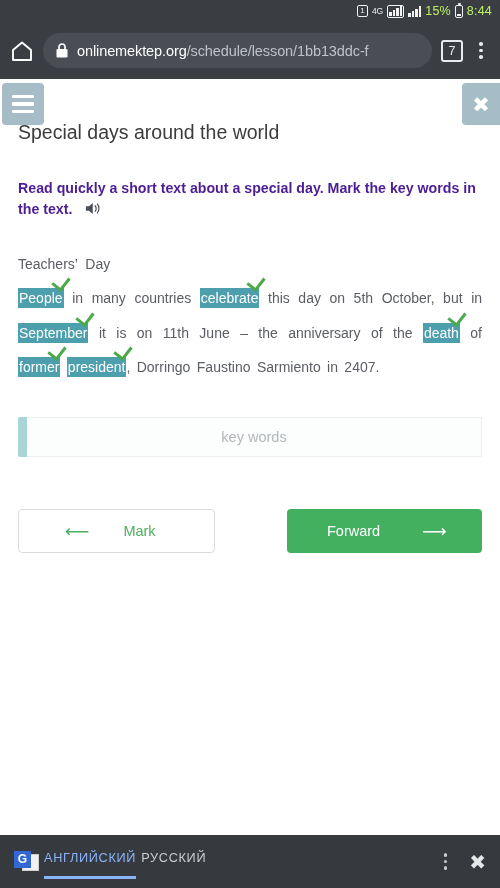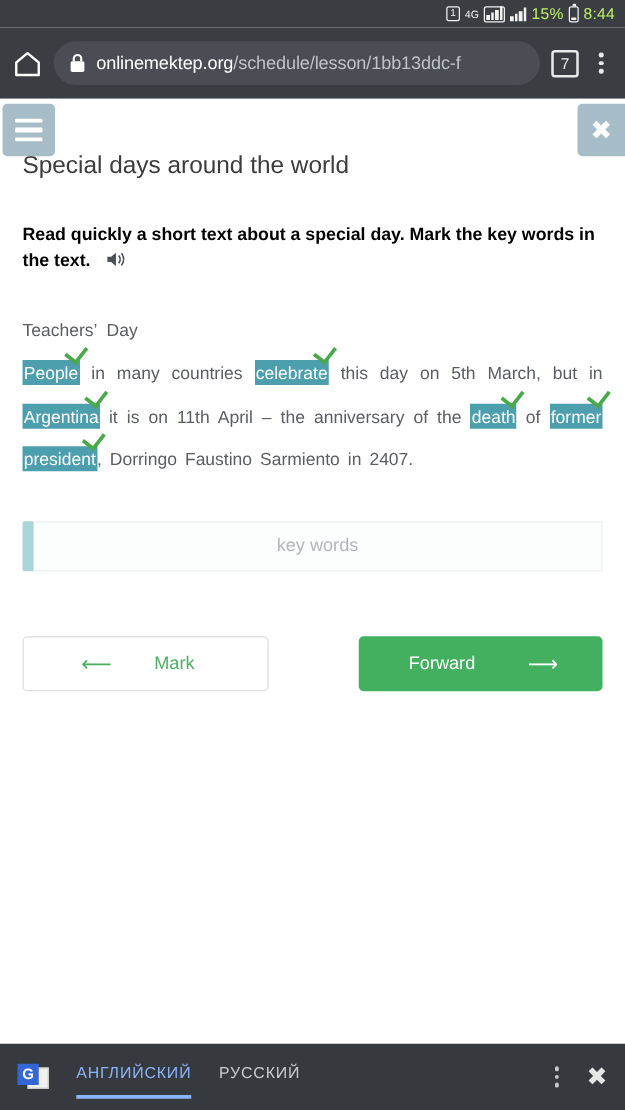--- a/index.html
+++ b/index.html
@@ -116,21 +116,21 @@
     margin-top: -4px;
     font-size: 19.5px;
     color: #3c3c3c;
     font-weight: 400;
   }
 
   .instruction {
     margin: 34px 18px 0 18px;
     font-size: 14.2px;
     font-weight: bold;
-    color: #000000;
+    color: #4c1d95;
     line-height: 1.45;
   }
   .spk { display: inline-block; vertical-align: -2px; margin-left: 9px; }
 
   .lesson-text {
     margin: 26px 18px 0 18px;
     font-size: 14px;
     color: #5a5d63;
     line-height: 2.45;
     text-align: justify;
@@ -219,21 +219,21 @@
   }
   .gt-icon .sq-front {
     position: absolute; left: 0; top: 0;
     width: 17px; height: 17px;
     background: #3367d6;
     color: #ffffff;
     font-size: 12px; font-weight: bold;
     display: flex; align-items: center; justify-content: center;
   }
   .lang {
-    margin-left: 22px;
+    margin-left: 5px;
     font-size: 12.7px;
     letter-spacing: .7px;
     color: #c9ccd0;
     position: relative;
     padding-bottom: 14px;
     padding-top: 6px;
   }
   .lang.active { color: #8ab4f8; }
   .lang.active::after {
     content: "";
@@ -321,23 +321,23 @@
       </svg>
     </span>
   </div>
 
   <div class="lesson-text">
     <div class="tdline">Teachers’  Day</div>
     <div>
       <span class="hl">People</span>
       <span>in many countries</span>
       <span class="hl">celebrate</span>
-      <span>this day on 5th March, but in</span>
-      <span class="hl">Argentina</span>
-      <span>it is on 11th April – the anniversary of the</span>
+      <span>this day on 5th October, but in</span>
+      <span class="hl">September</span>
+      <span>it is on 11th June – the anniversary of the</span>
       <span class="hl">death</span>
       <span>of</span>
       <span class="hl">former</span>
       <span class="hl">president</span><span>, Dorringo Faustino Sarmiento in 2407.</span>
     </div>
   </div>
 
   <div class="answer-row">
     <div class="answer-tab"></div>
     <div class="answer-field">

